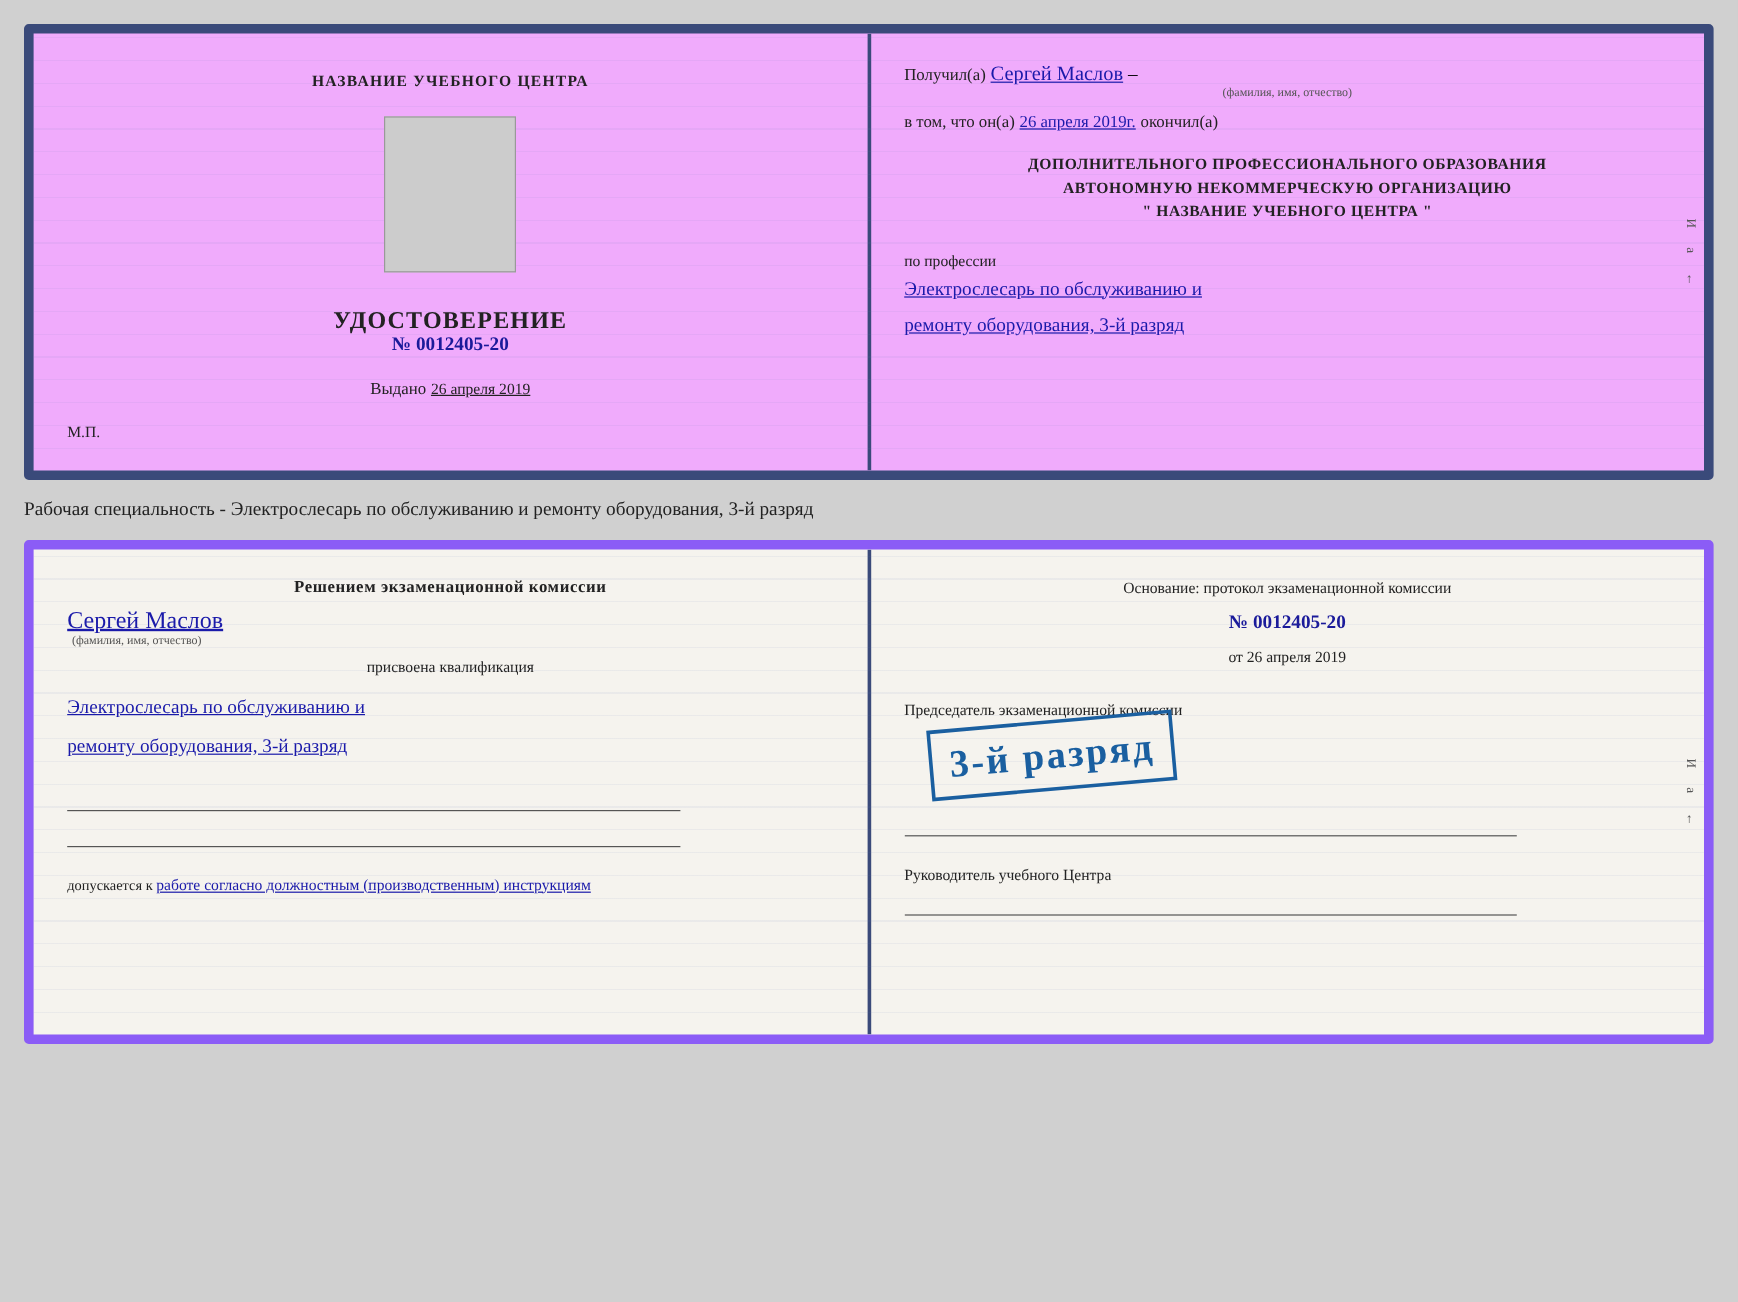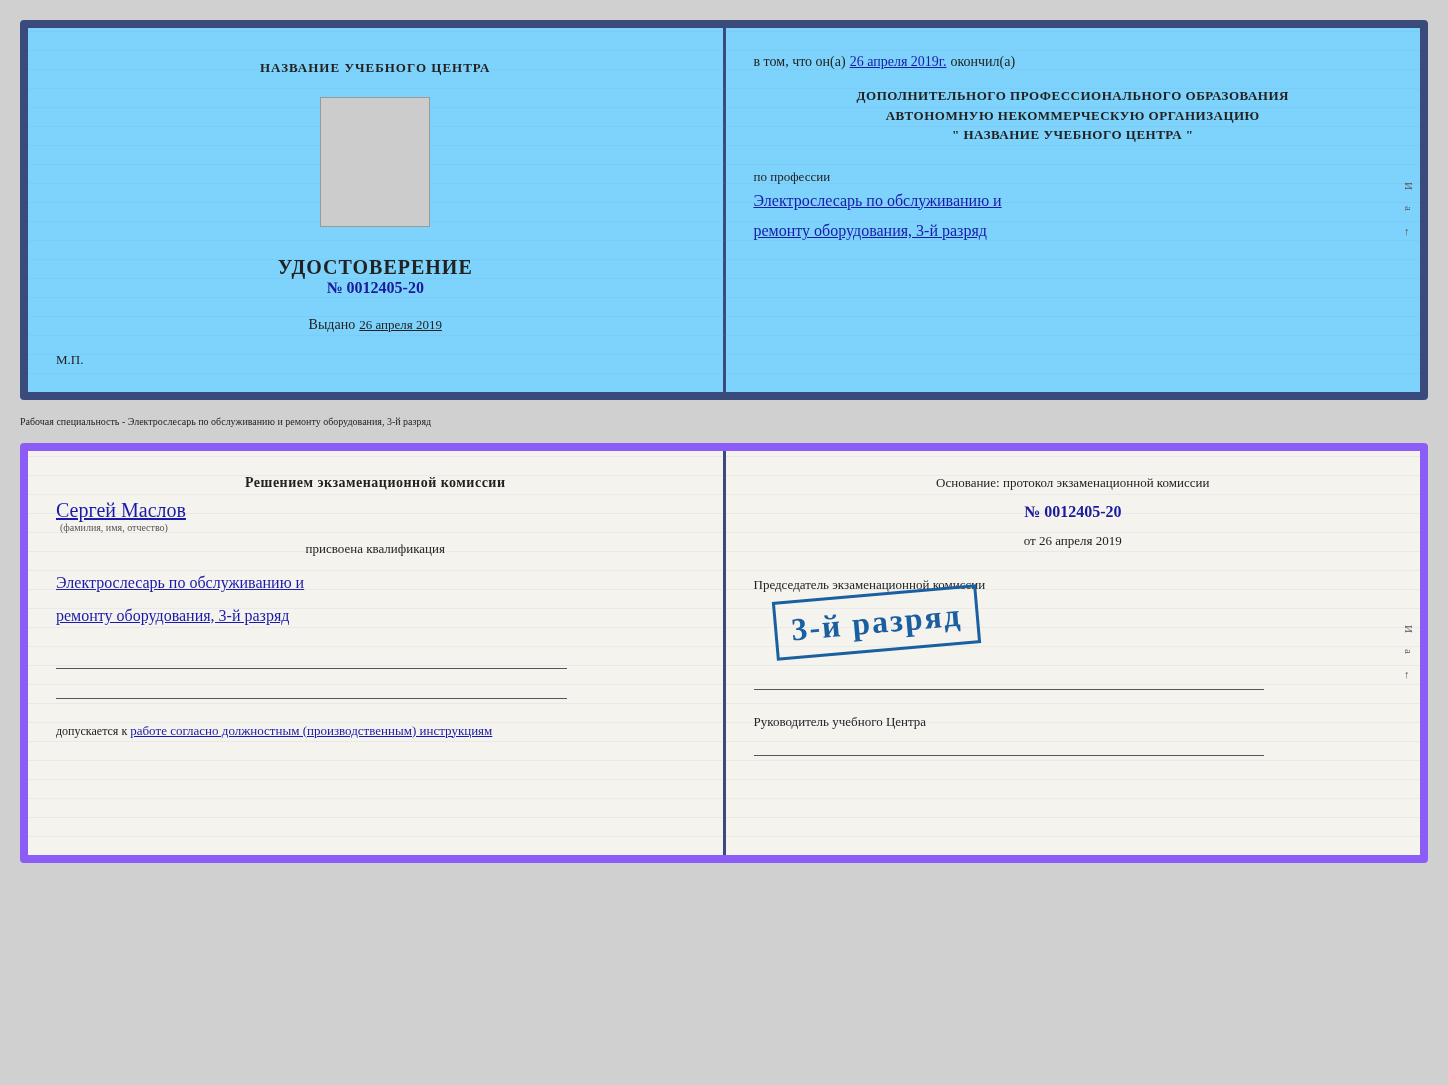--- a/index.html
+++ b/index.html
@@ -12,21 +12,21 @@
     }
 
     .page-wrapper {
       display: flex;
       flex-direction: column;
       gap: 12px;
     }
 
     
     .cert-card {
-      background: #7dd3fc;
+      background: #f0abfc;
       border: 8px solid #3a4a7a;
       border-radius: 4px;
       display: flex;
       width: 100%;
       min-height: 380px;
       position: relative;
       overflow: hidden;
     }
 
     .cert-card::before {
@@ -175,21 +175,21 @@
       color: #1a1aaa;
       font-size: 16px;
       text-decoration: underline;
       line-height: 1.8;
       display: block;
       margin-top: 2px;
     }
 
     
     .middle-text {
-      font-size: 10px;
+      font-size: 16px;
       color: #222;
       padding: 4px 0;
     }
 
     
     .bottom-card {
       background: #f5f3ee;
       border: 8px solid #8b5cf6;
       border-radius: 4px;
       display: flex;
@@ -381,20 +381,26 @@
         <span class="vydano-line">Выдано</span>
         <span class="vydano-date">26 апреля 2019</span>
       </div>
 
       <div class="mp-label">М.П.</div>
     </div>
 
     <div class="card-divider"></div>
 
     <div class="card-right top-right">
+      <div>
+        <span class="received-line">Получил(а)</span>
+        <span class="handwritten">Сергей Маслов</span>
+        <span style="display:inline-block; width:20px;">–</span>
+        <div class="fio-label">(фамилия, имя, отчество)</div>
+      </div>
 
       <div>
         <span class="vtom-line">в том, что он(а)</span>
         <span class="vtom-date">26 апреля 2019г.</span>
         <span class="vtom-line">окончил(а)</span>
       </div>
 
       <div class="org-block">
         <div>ДОПОЛНИТЕЛЬНОГО ПРОФЕССИОНАЛЬНОГО ОБРАЗОВАНИЯ</div>
         <div>АВТОНОМНУЮ НЕКОММЕРЧЕСКУЮ ОРГАНИЗАЦИЮ</div>

